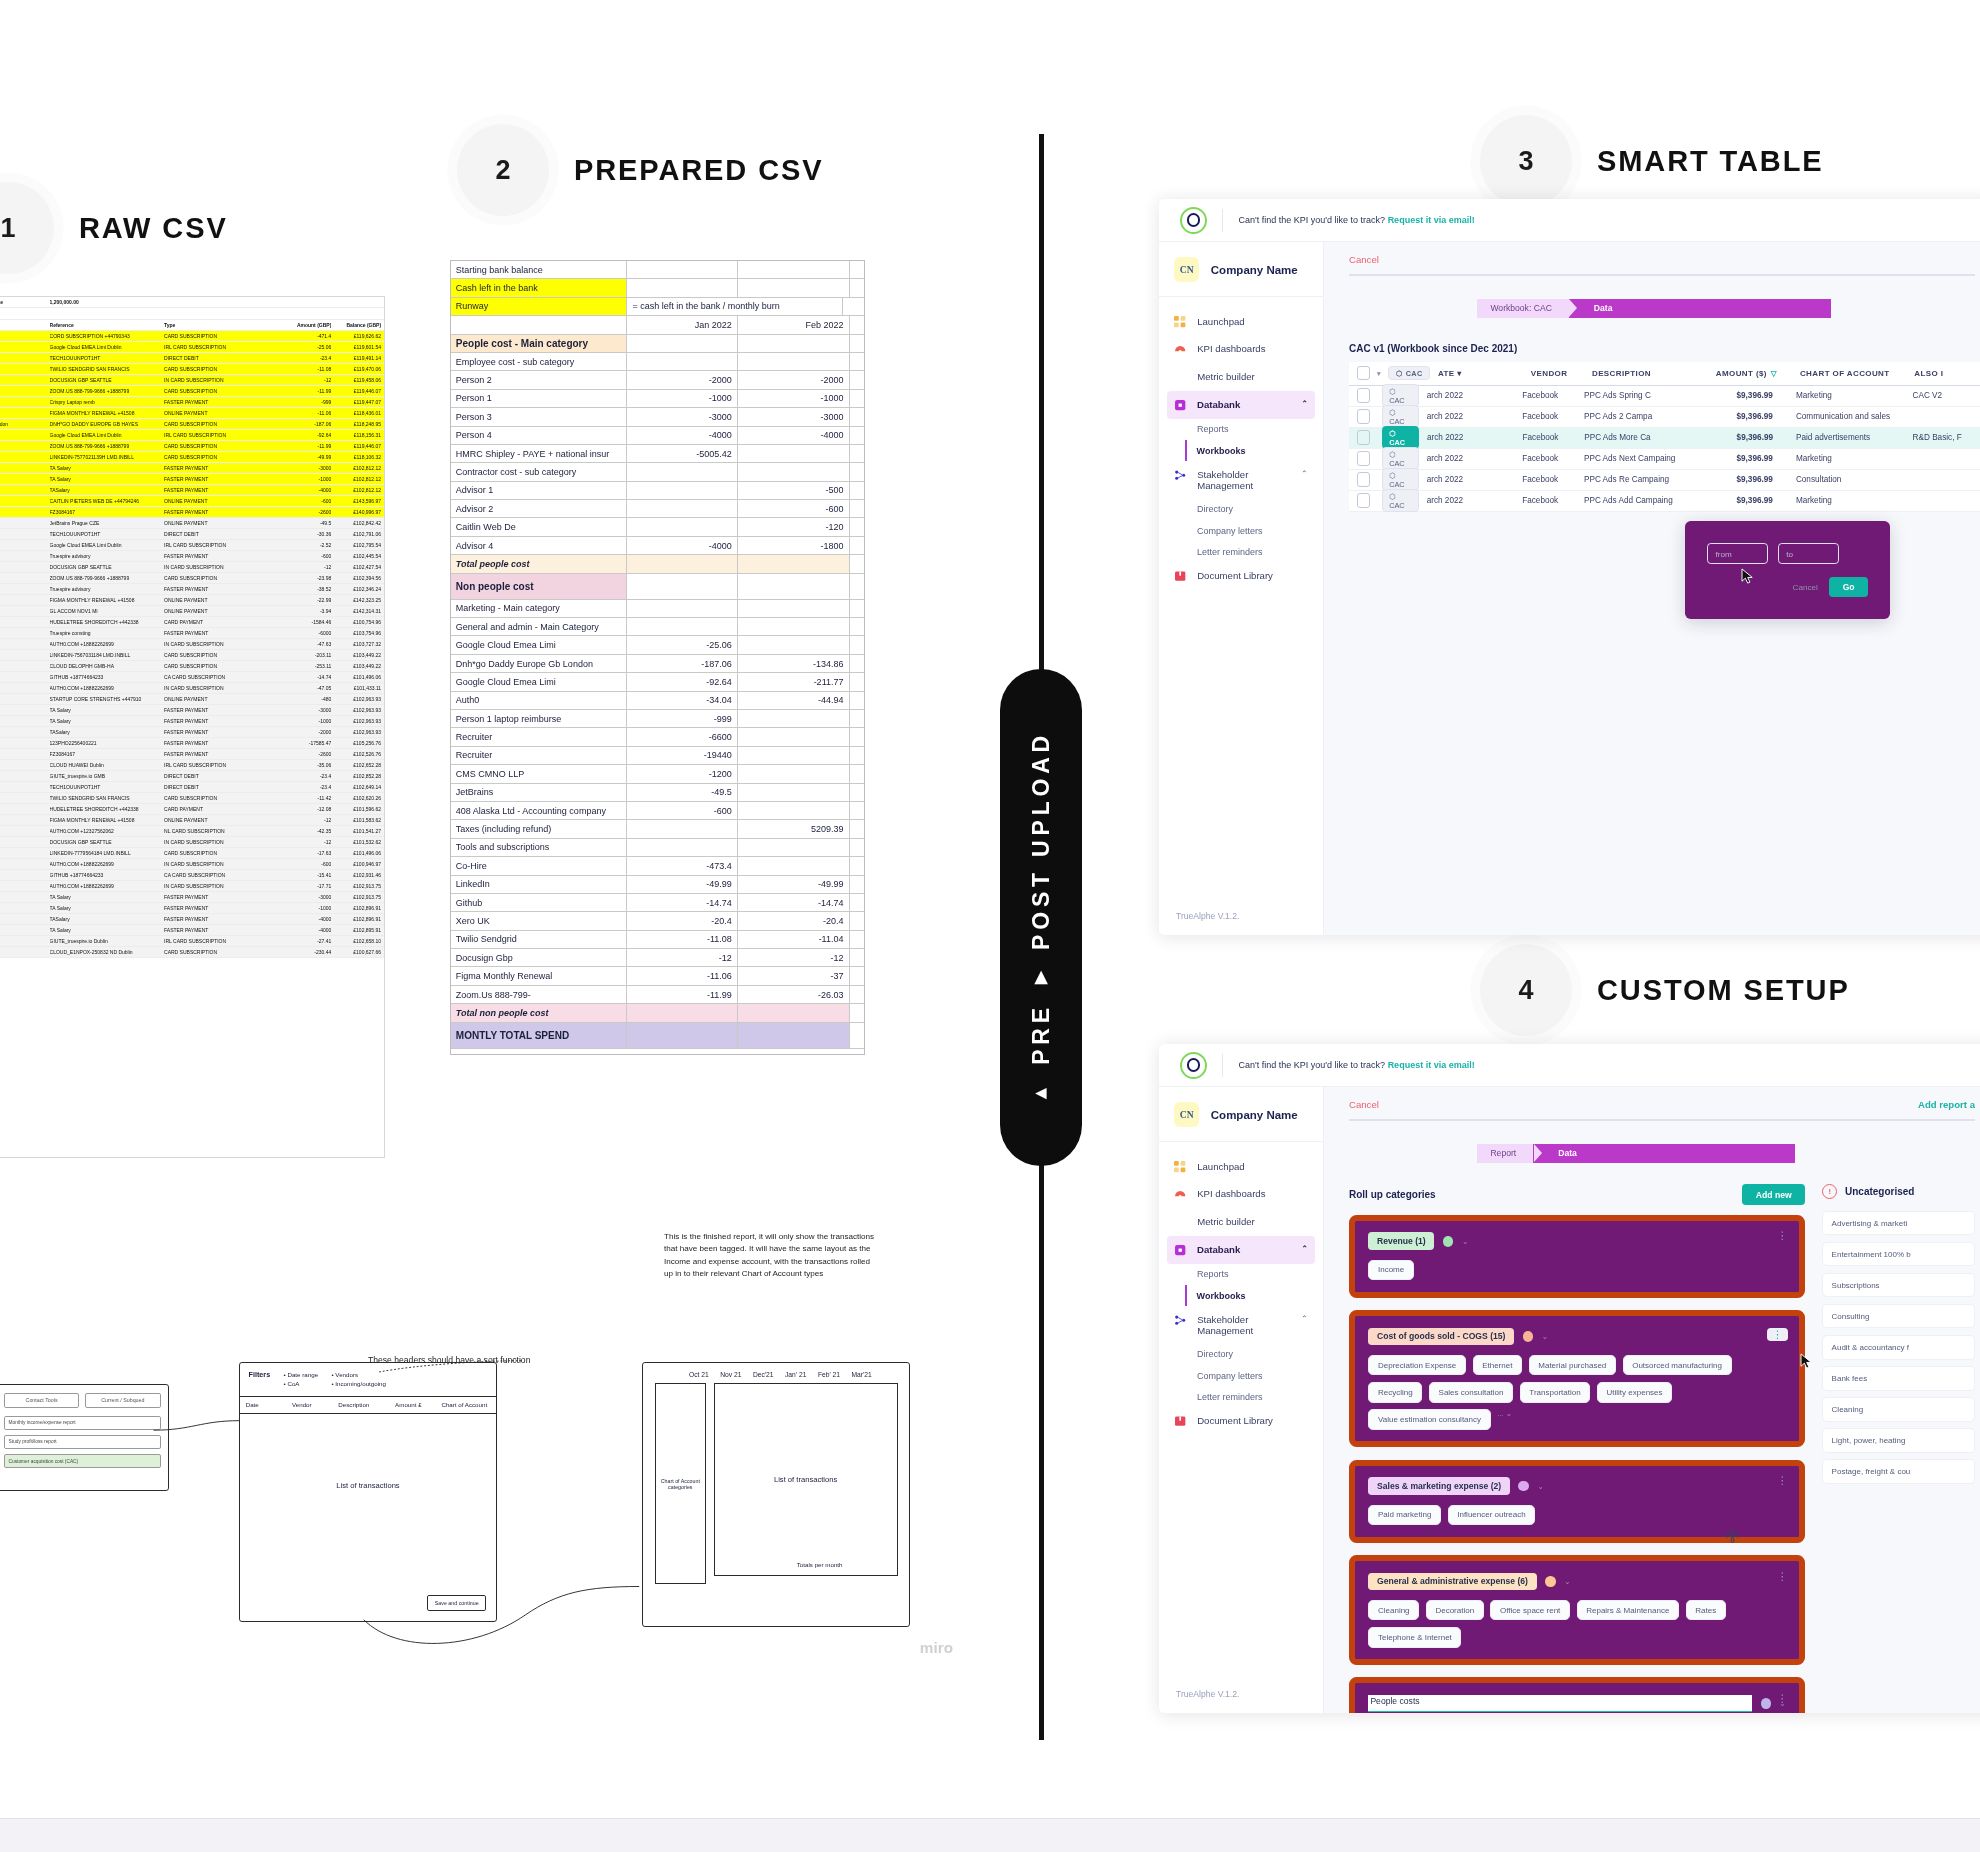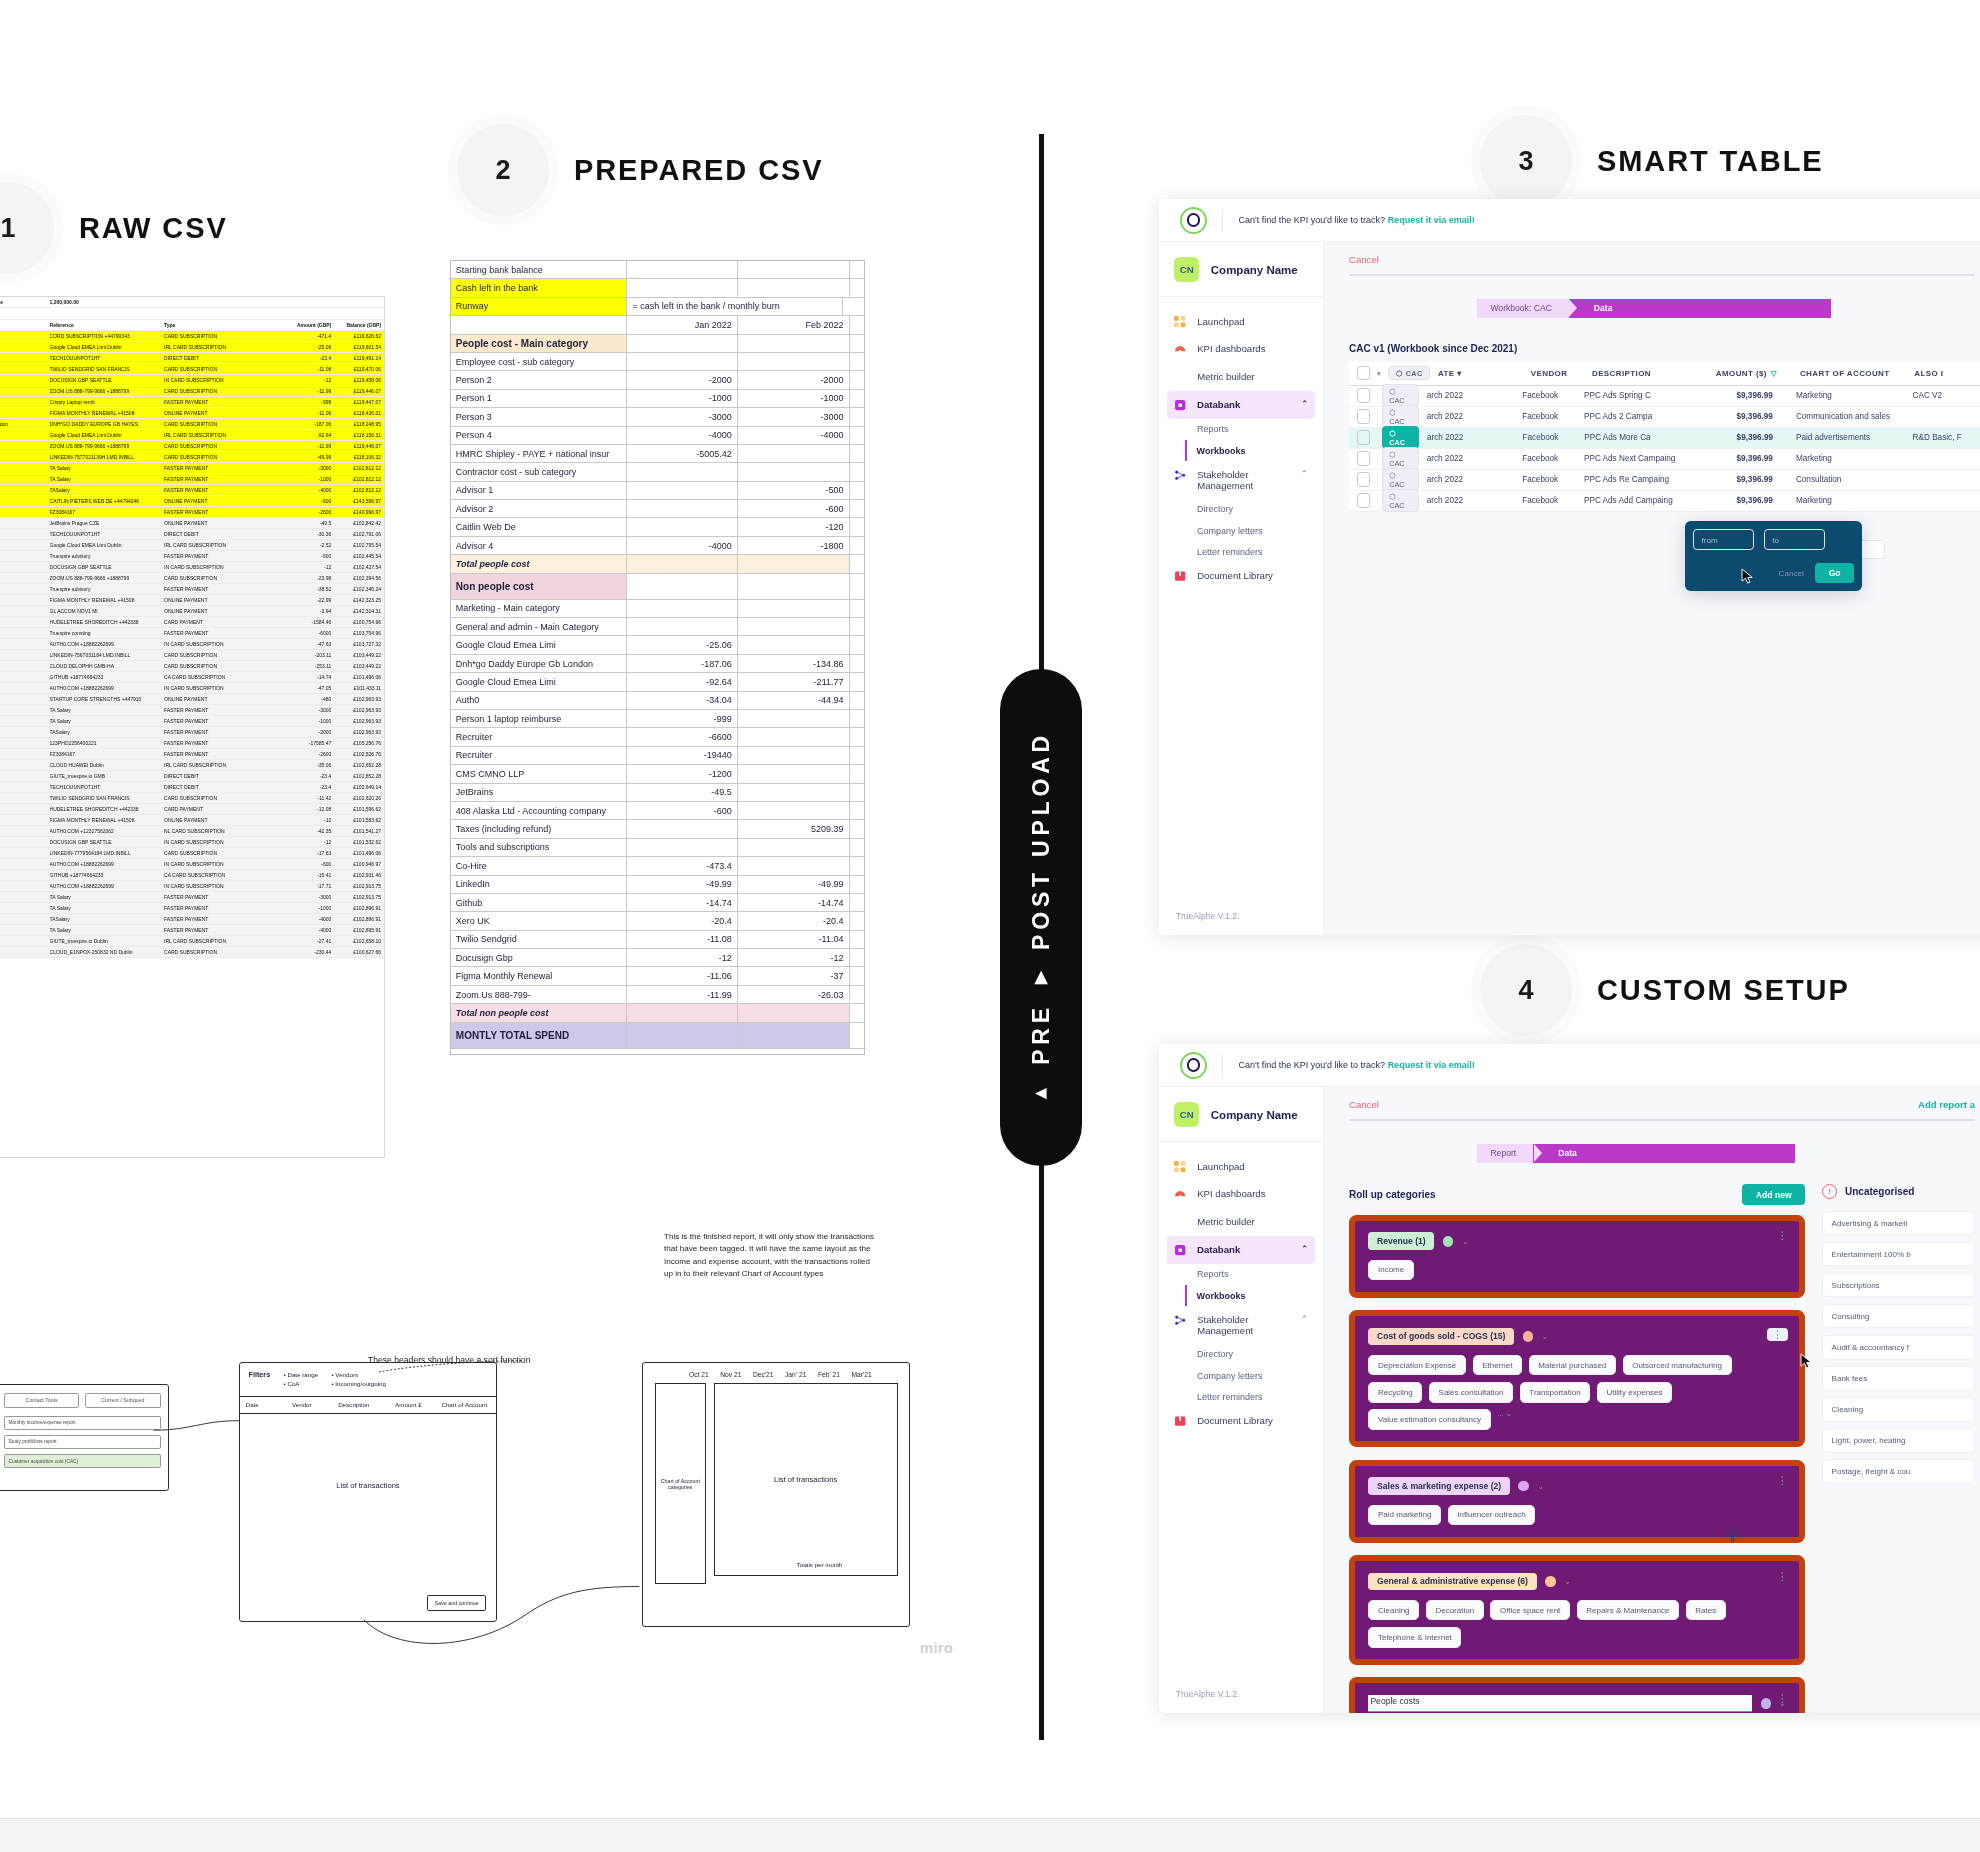--- a/index.html
+++ b/index.html
@@ -68,21 +68,21 @@
   .app{position:absolute;background:#fff;box-shadow:0 1.9px 17px rgba(30,30,60,.12);border-radius:5.7px;overflow:hidden;}
   .app .topbar{height:42px;display:flex;align-items:center;gap:15.3px;padding:0 21px;background:#fff;border-bottom:1px solid #eef0f5;}
   .logo{width:23px;height:23px;border-radius:50%;border:2.4px solid #7ed957;display:flex;align-items:center;justify-content:center;}
   .logo i{width:9.6px;height:9.6px;border-radius:50%;border:2.4px solid #1a1a5e;display:block;}
   .topsep{width:1px;height:23px;background:#e6e8ef;}
   .topmsg{font-size:9px;color:#2b3155;}
   .topmsg a{color:#18b3a6;text-decoration:none;font-weight:bold;}
   .body{display:flex;height:calc(100% - 42px);}
   .side{width:164px;background:#fff;border-right:1px solid #eef0f5;padding:15.3px 0 0 0;position:relative;}
   .cmp{display:flex;align-items:center;gap:11.5px;padding:0 15.3px 13.4px 15.3px;border-bottom:1px solid #f0f1f6;}
-  .cmpav{width:25px;height:25px;border-radius:5.7px;background:#bef264;color:#3a5b8c;font-size:9.6px;font-weight:bold;display:flex;align-items:center;justify-content:center;}
+  .cmpav{width:25px;height:25px;border-radius:5.7px;background:#fef9c3;color:#3a5b8c;font-size:9.6px;font-weight:bold;display:flex;align-items:center;justify-content:center;font-family:Liberation Serif, serif;}
   .cmpname{font-size:11.5px;font-weight:bold;color:#1b2250;}
   .nav{padding-top:11.5px;}
   .nitem{display:flex;gap:10.5px;padding:7.6px 15.3px;font-size:9.6px;color:#3a4065;cursor:pointer;}
   .nitem.act{background:#f6e6fb;color:#2a2150;font-weight:bold;border-radius:3.8px;margin:0 7.6px;padding:7.6px;}
   .nico{width:12.4px;height:12.4px;display:flex;align-items:center;justify-content:center;}
   .sub{font-size:9px;color:#5d6485;padding:5.7px 15.3px 5.7px 38px;cursor:pointer;}
   .sub.cur{font-weight:bold;color:#2a2150;border-left:2.4px solid #a33bd4;padding-left:9.6px;margin-left:26px;}
   .ver{position:absolute;bottom:15.3px;left:17px;font-size:8.6px;color:#9aa0bb;}
   .main{flex:1;background:#f7f8fb;position:relative;overflow:hidden;}
 
@@ -110,21 +110,21 @@
   .tag.on{background:#0fb3a4;border-color:#0fb3a4;color:#fff;font-weight:bold;}
   .cDATE{width:75px;padding-left:7.6px;}
   .cVEN{width:94px;text-align:center;}
   .cDES{width:115px;}
   .cAMT{width:88px;text-align:right;padding-right:13.4px;font-weight:bold;}
   .cCOA{width:115px;padding-left:9.6px;}
   .cALS{width:94px;padding-left:9.6px;}
   .filtico{color:#15b8a8;font-size:7.6px;margin-left:3.8px;}
 
   
-  .pop{position:absolute;background:#0c4a6e;border-radius:5.7px;box-shadow:0 3.8px 17px rgba(30,30,60,.18);padding:8px;}
+  .pop{position:absolute;background:#701a75;border-radius:5.7px;box-shadow:0 3.8px 17px rgba(30,30,60,.18);padding:22px;}
   .pinput{display:inline-block;width:61px;height:21px;border:1px solid #dfe3ee;border-radius:3.8px;font-size:8.1px;color:#b2b7c9;line-height:21px;padding-left:7.6px;box-sizing:border-box;}
   .prow2{display:flex;gap:9.6px;}
   .pacts{display:flex;align-items:center;justify-content:flex-end;gap:11.5px;margin-top:13.4px;}
   .pcancel{font-size:8.1px;color:#8d93ab;cursor:pointer;}
   .pgo{background:#0fb3a4;color:#fff;font-size:8.6px;font-weight:bold;border-radius:3.8px;padding:4.8px 13.4px;cursor:pointer;}
 
   .menu{position:absolute;background:#fff;border-radius:5.7px;box-shadow:0 3.8px 17px rgba(30,30,60,.18);padding:5.7px 0;width:105px;}
   .mi{font-size:8.6px;color:#3b4166;padding:7.6px 13.4px;cursor:pointer;}
   .mi.hl{background:#f3f5fa;}
 

